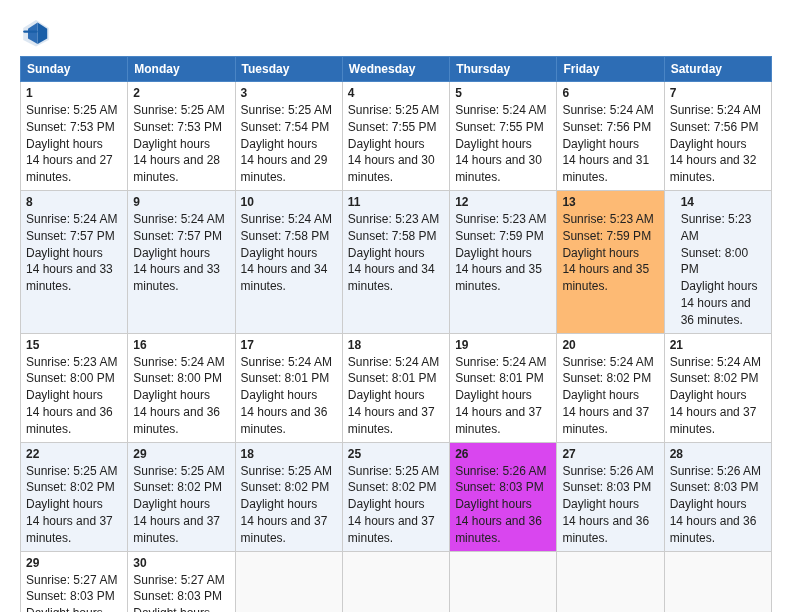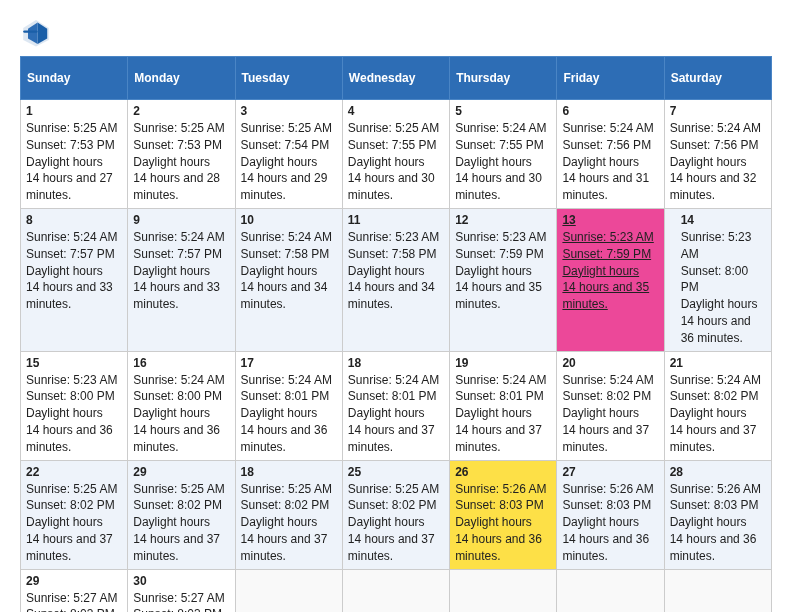--- a/index.html
+++ b/index.html
@@ -55,21 +55,21 @@
     }
     .calendar {
       width: 100%;
       border-collapse: collapse;
     }
     .calendar th {
       background-color: #2d6db5;
       color: #fff;
       font-size: 12px;
       font-weight: bold;
-      padding: 14px 6px;
+      padding: 5px 6px;
       text-align: left;
       border: 1px solid #4a85c5;
     }
     .calendar td {
       vertical-align: top;
       font-size: 10px;
       color: #222;
       padding: 4px 5px;
       border: 1px solid #ccc;
       width: calc(100% / 7);
@@ -175,21 +175,21 @@
             <div class="day-info">Sunrise: 5:24 AM<br>Sunset: 7:58 PM<br>Daylight hours<br>14 hours and 34 minutes.</div>
           </td>
           <td style="background: rgb(238, 243, 250);">
             <span class="day-num">11</span>
             <div class="day-info">Sunrise: 5:23 AM<br>Sunset: 7:58 PM<br>Daylight hours<br>14 hours and 34 minutes.</div>
           </td>
           <td style="background: rgb(238, 243, 250);">
             <span class="day-num">12</span>
             <div class="day-info">Sunrise: 5:23 AM<br>Sunset: 7:59 PM<br>Daylight hours<br>14 hours and 35 minutes.</div>
           </td>
-          <td style="background: #ec4899; text-decoration: underline;">
+          <td style="background: #fdba74;">
             <span class="day-num">13</span>
             <div class="day-info">Sunrise: 5:23 AM<br>Sunset: 7:59 PM<br>Daylight hours<br>14 hours and 35 minutes.</div>
           </td>
           <td style="background: rgb(238, 243, 250); padding-left: 16px;">
             <span class="day-num">14</span>
             <div class="day-info">Sunrise: 5:23 AM<br>Sunset: 8:00 PM<br>Daylight hours<br>14 hours and 36 minutes.</div>
           </td>
         </tr>
         <tr>
           <td style="background: rgb(255, 255, 255);">
@@ -231,21 +231,21 @@
             <div class="day-info">Sunrise: 5:25 AM<br>Sunset: 8:02 PM<br>Daylight hours<br>14 hours and 37 minutes.</div>
           </td>
           <td style="background: rgb(238, 243, 250);">
             <span class="day-num">18</span>
             <div class="day-info">Sunrise: 5:25 AM<br>Sunset: 8:02 PM<br>Daylight hours<br>14 hours and 37 minutes.</div>
           </td>
           <td style="background: rgb(238, 243, 250);">
             <span class="day-num">25</span>
             <div class="day-info">Sunrise: 5:25 AM<br>Sunset: 8:02 PM<br>Daylight hours<br>14 hours and 37 minutes.</div>
           </td>
-          <td style="background: #fde047; margin-left: 20px;">
+          <td style="background: #d946ef; margin-left: 20px;">
             <span class="day-num">26</span>
             <div class="day-info">Sunrise: 5:26 AM<br>Sunset: 8:03 PM<br>Daylight hours<br>14 hours and 36 minutes.</div>
           </td>
           <td style="background: rgb(238, 243, 250); margin-top: 41px;">
             <span class="day-num">27</span>
             <div class="day-info">Sunrise: 5:26 AM<br>Sunset: 8:03 PM<br>Daylight hours<br>14 hours and 36 minutes.</div>
           </td>
           <td style="background: rgb(238, 243, 250);">
             <span class="day-num">28</span>
             <div class="day-info">Sunrise: 5:26 AM<br>Sunset: 8:03 PM<br>Daylight hours<br>14 hours and 36 minutes.</div>

